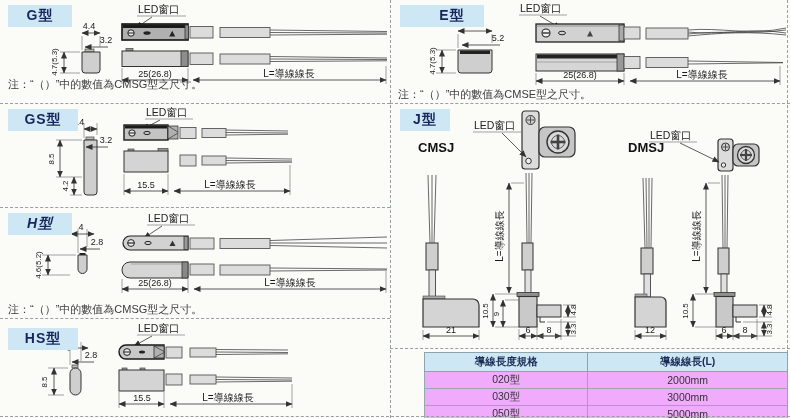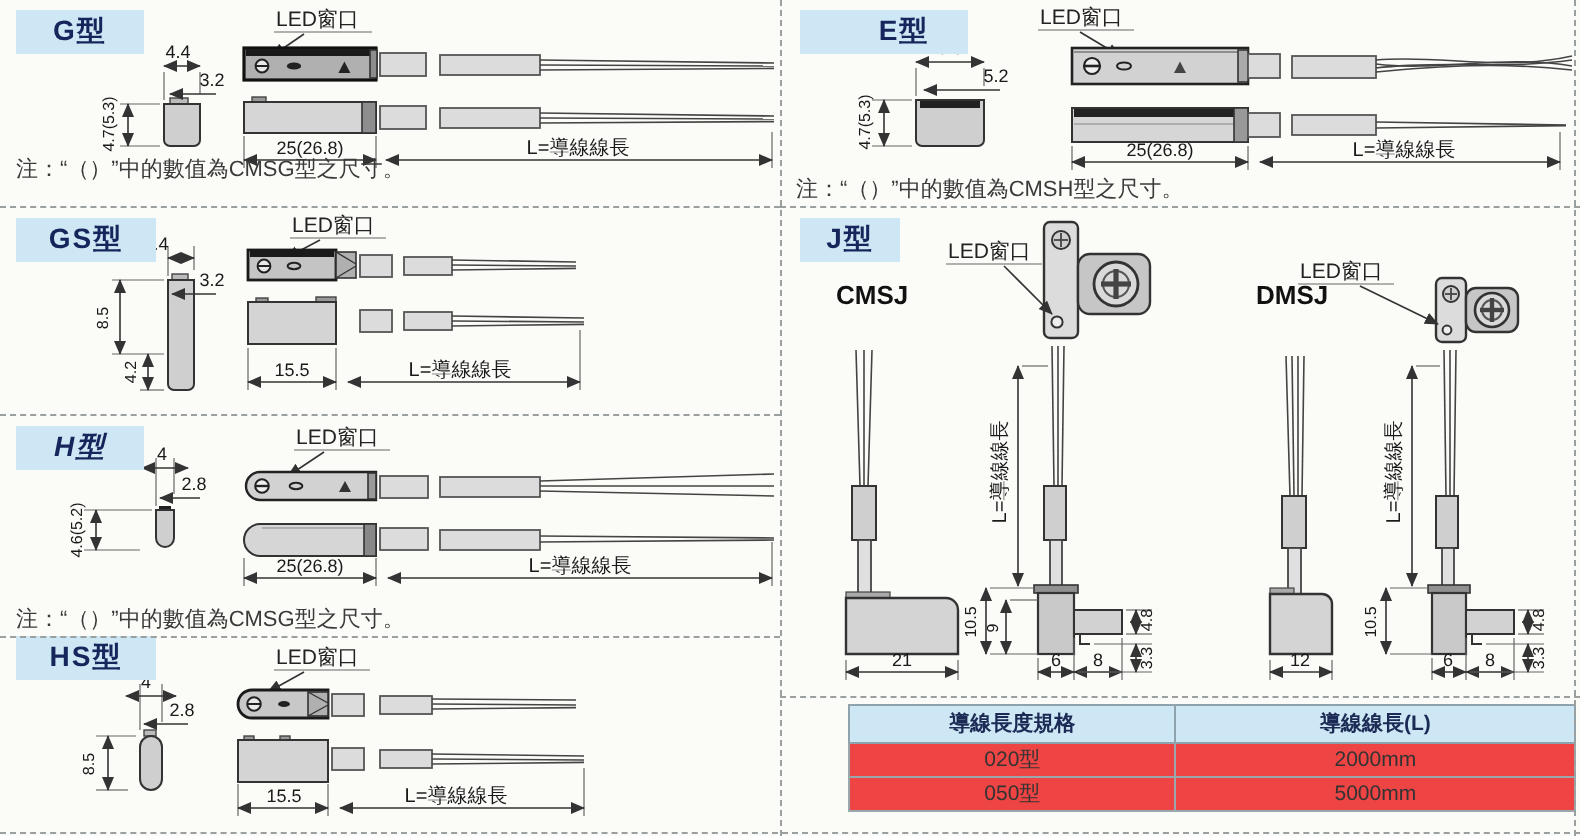--- a/index.html
+++ b/index.html
@@ -17,21 +17,21 @@
   .wire{stroke:#444;stroke-width:.8;fill:none;}
   .dimtxt{font-size:9px;fill:#1a1a1a;text-anchor:middle;font-family:"Liberation Sans",sans-serif;}
   .dimtxt.small{font-size:8px;}
   .cjtxt{font-size:10px;fill:#1a1a1a;text-anchor:middle;font-family:"Liberation Sans",sans-serif;}
   .ledlbl{font-size:10.5px;fill:#222;text-anchor:start;font-family:"Liberation Sans",sans-serif;}
   .modeltxt{font-size:13px;font-weight:bold;fill:#111;text-anchor:start;}
   .spec-table{position:absolute;left:424px;top:352px;width:364px;border-collapse:collapse;
               font-size:10.5px;color:#333;}
   .spec-table th{background:#cde7f4;color:#1b2b55;font-weight:bold;border:1px solid #8fa3ad;
                  padding:2px 4px;text-align:center;}
-  .spec-table td{background:#ef4444;border:1px solid #9aa7ad;padding:1px 4px;text-align:center;}
+  .spec-table td{background:#f0abfc;border:1px solid #9aa7ad;padding:1px 4px;text-align:center;}
 </style>
 </head>
 <body>
 
 <div id="stage">
 
   <svg width="0" height="0" style="position:absolute">
     <defs>
       <marker id="aE" markerWidth="8" markerHeight="8" refX="6.5" refY="3" orient="auto" markerUnits="userSpaceOnUse">
         <path d="M0,0 L7,3 L0,6 Z" fill="#333"></path>
@@ -156,21 +156,21 @@
         <line x1="146" y1="73" x2="146" y2="85" class="ext"></line>
         <line x1="234" y1="73" x2="234" y2="85" class="ext"></line>
         <line x1="390" y1="66" x2="390" y2="85" class="ext"></line>
         <line x1="146" y1="81" x2="234" y2="81" class="dim" marker-start="url(#aS)" marker-end="url(#aE)"></line>
         <text x="190" y="78" class="dimtxt">25(26.8)</text>
         <line x1="240" y1="81" x2="390" y2="81" class="dim" marker-start="url(#aS)" marker-end="url(#aE)"></line>
         <text x="312" y="78" class="cjtxt">L=導線線長</text>
       </g>
     </svg>
     <div class="type-badge" style="left:10px;top:5px;padding-left:20px;">E型</div>
-    <div class="note" style="left:8px;top:87px;">注：“（）”中的數值為CMSH型之尺寸。</div>
+    <div class="note" style="left:8px;top:87px;">注：“（）”中的數值為CMSE型之尺寸。</div>
   </div>
 
   <div class="panel" style="left:0;top:103px;width:390px;height:104px;">
     <svg width="390" height="104" viewBox="0 0 390 104">
       <text x="146" y="13" class="ledlbl">LED窗口</text>
       <line x1="145" y1="16" x2="193" y2="16" class="ext"></line>
       <line x1="160" y1="17" x2="143" y2="26" class="dim" marker-end="url(#aE)"></line>
 
       <g>
         <rect x="124" y="22" width="44" height="15" fill="#c4c4c4" stroke="#1a1a1a" stroke-width="1.4"></rect>
@@ -339,21 +339,21 @@
       <g>
         <line x1="119" y1="74" x2="119" y2="90" class="ext"></line>
         <line x1="164" y1="74" x2="164" y2="90" class="ext"></line>
         <line x1="292" y1="66" x2="292" y2="90" class="ext"></line>
         <line x1="119" y1="86" x2="164" y2="86" class="dim" marker-start="url(#aS)" marker-end="url(#aE)"></line>
         <text x="142" y="83" class="dimtxt">15.5</text>
         <line x1="170" y1="86" x2="292" y2="86" class="dim" marker-start="url(#aS)" marker-end="url(#aE)"></line>
         <text x="228" y="83" class="cjtxt">L=導線線長</text>
       </g>
     </svg>
-    <div class="type-badge" style="left:8px;top:0;width:70px;">HS型</div>
+    <div class="type-badge" style="left:8px;top:10px;width:70px;">HS型</div>
   </div>
 
   <div class="panel" style="left:390px;top:103px;width:400px;height:245px;">
     <svg width="400" height="245" viewBox="0 0 400 245">
 
       <text x="28" y="49" class="modeltxt">CMSJ</text>
       <text x="238" y="49" class="modeltxt">DMSJ</text>
 
       <g>
         <rect x="132" y="8" width="17" height="58" rx="3" fill="#dcdcdc" stroke="#333" stroke-width="1.2"></rect>
@@ -504,20 +504,24 @@
         <th style="width:45%">導線長度規格</th>
         <th style="width:55%">導線線長(L)</th>
       </tr>
     </thead>
     <tbody>
       <tr>
         <td>020型</td>
         <td>2000mm</td>
       </tr>
       <tr>
+        <td>030型</td>
+        <td>3000mm</td>
+      </tr>
+      <tr>
         <td>050型</td>
         <td>5000mm</td>
       </tr>
     </tbody>
   </table>
 
   <div class="dashvert" style="left:390px;top:0;height:418px;"></div>
   <div class="dashvert" style="left:787px;top:0;height:418px;"></div>
   <div class="dashline" style="left:0;top:103px;width:390px;"></div>
   <div class="dashline" style="left:0;top:207px;width:390px;"></div>

